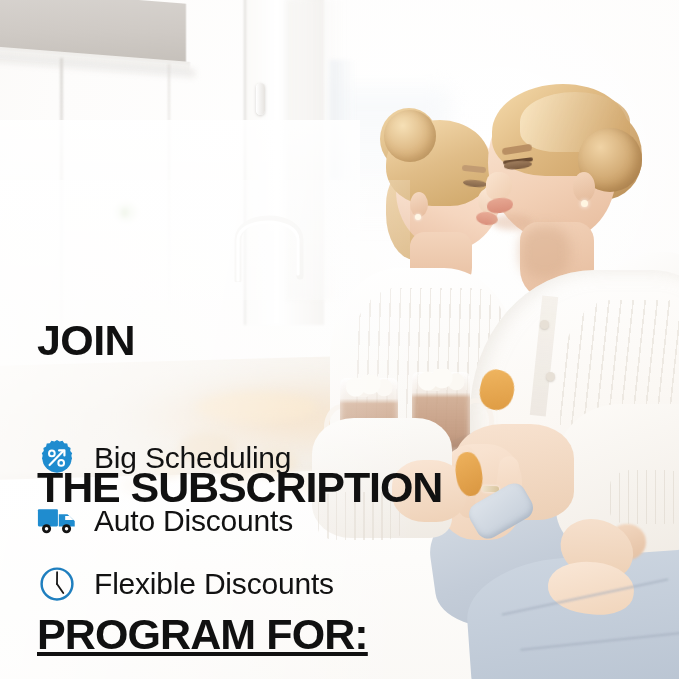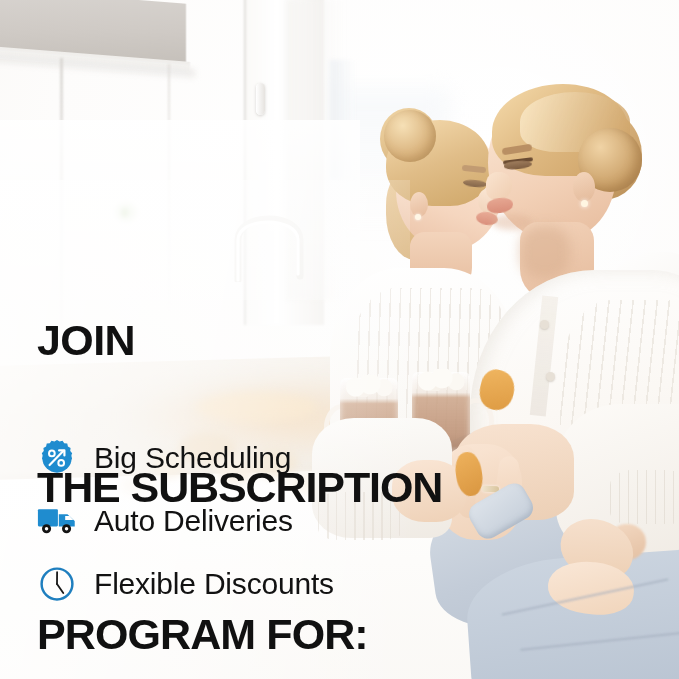--- a/index.html
+++ b/index.html
@@ -530,21 +530,21 @@
     line-height: 49px;
     letter-spacing: -0.6px;
     color: #111111;
     text-transform: uppercase;
     font-family: "Liberation Sans", sans-serif;
     white-space: pre;
   }
   .headline .hl-line { display: block; }
   .hl1 { font-size: 43px; }
   .hl2 { font-size: 43px; letter-spacing: -1.1px; }
-  .hl3 { font-size: 43px; letter-spacing: -0.9px; }
+  .hl3 { font-size: 43px; letter-spacing: -0.9px; text-decoration: underline; }
 
   .features {
     position: absolute;
     left: 37px;
     top: 430px;
     width: 430px;
   }
   .feature-row {
     display: flex;
     align-items: center;
@@ -739,21 +739,21 @@
         <svg width="40" height="34" viewBox="0 0 44 34" aria-hidden="true">
           <rect x="1" y="4" width="22" height="19" rx="1.2" fill="#1f8ccf"></rect>
           <path d="M24 9.5 L33.5 9.5 L41.5 17 L41.5 23 L24 23 Z" fill="#1f8ccf"></path>
           <path d="M31 11.6 L35.8 11.6 L40 15.8 L31 15.8 Z" fill="#ffffff"></path>
           <circle cx="10.5" cy="25.6" r="5.0" fill="#141414"></circle>
           <circle cx="10.5" cy="25.6" r="1.9" fill="#ffffff"></circle>
           <circle cx="32.5" cy="25.6" r="5.0" fill="#141414"></circle>
           <circle cx="32.5" cy="25.6" r="1.9" fill="#ffffff"></circle>
         </svg>
       </span>
-      <span class="feature-label">Auto Deliveries</span>
+      <span class="feature-label">Auto Discounts</span>
     </div>
 
     <div class="feature-row">
       <span class="feature-icon">
         <svg width="38" height="38" viewBox="0 0 40 40" aria-hidden="true">
           <circle cx="20" cy="20" r="16.2" fill="none" stroke="#1f7fbf" stroke-width="2.6"></circle>
           <path d="M20 20 L20.1 7.6" stroke="#1a1a1a" stroke-width="1.9" stroke-linecap="round"></path>
           <path d="M20 20 L26.6 29.4" stroke="#1a1a1a" stroke-width="1.9" stroke-linecap="round"></path>
         </svg>
       </span>

